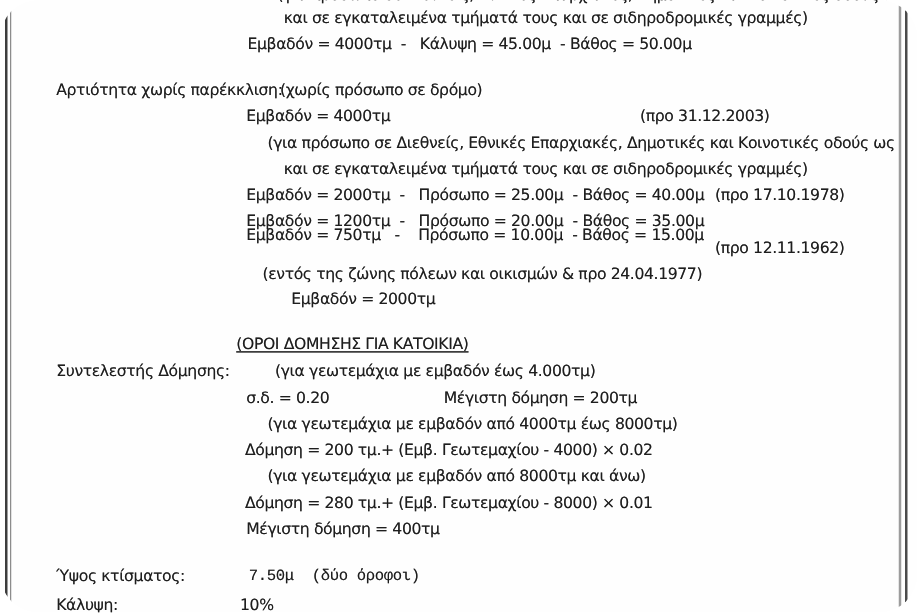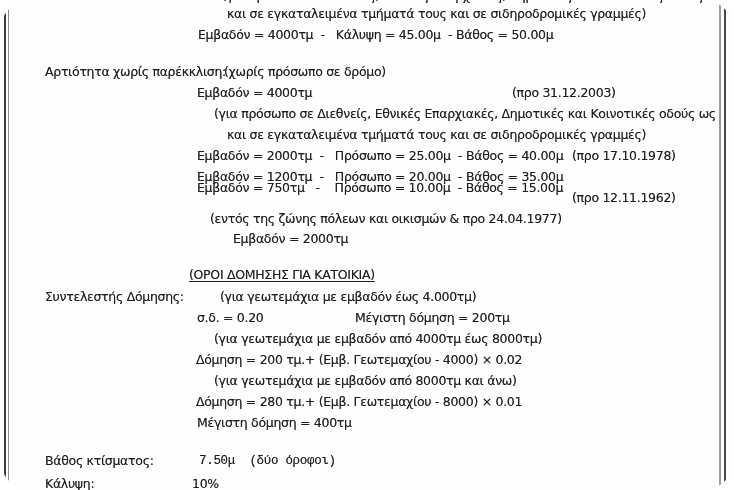--- a/index.html
+++ b/index.html
@@ -82,19 +82,19 @@
 
   <div class="ln" style="left:197px; top:310px;">σ.δ. = 0.20</div>
   <div class="ln" style="left:355px; top:310px;">Μέγιστη δόμηση = 200τμ</div>
 
   <div class="ln" style="left:214px; top:331px;">(για γεωτεμάχια με εμβαδόν από 4000τμ έως 8000τμ)</div>
   <div class="ln" style="left:196px; top:352px;">Δόμηση = 200 τμ.+ (Εμβ. Γεωτεμαχίου - 4000) × 0.02</div>
   <div class="ln" style="left:214px; top:373px;">(για γεωτεμάχια με εμβαδόν από 8000τμ και άνω)</div>
   <div class="ln" style="left:196px; top:394px;">Δόμηση = 280 τμ.+ (Εμβ. Γεωτεμαχίου - 8000) × 0.01</div>
   <div class="ln" style="left:197px; top:415px;">Μέγιστη δόμηση = 400τμ</div>
 
-  <div class="ln" style="left:45px;  top:453px;">Βάθος κτίσματος:</div>
+  <div class="ln" style="left:45px;  top:453px;">Ύψος κτίσματος:</div>
   <div class="ln" style="left:199px; top:453px;font-family:Liberation Mono, monospace;">7.50μ  (δύο όροφοι)</div>
 
   <div class="ln" style="left:45px;  top:476px;">Κάλυψη:</div>
   <div class="ln" style="left:192px; top:476px;">10%</div>
 
 </div>
 
 </body></html>

